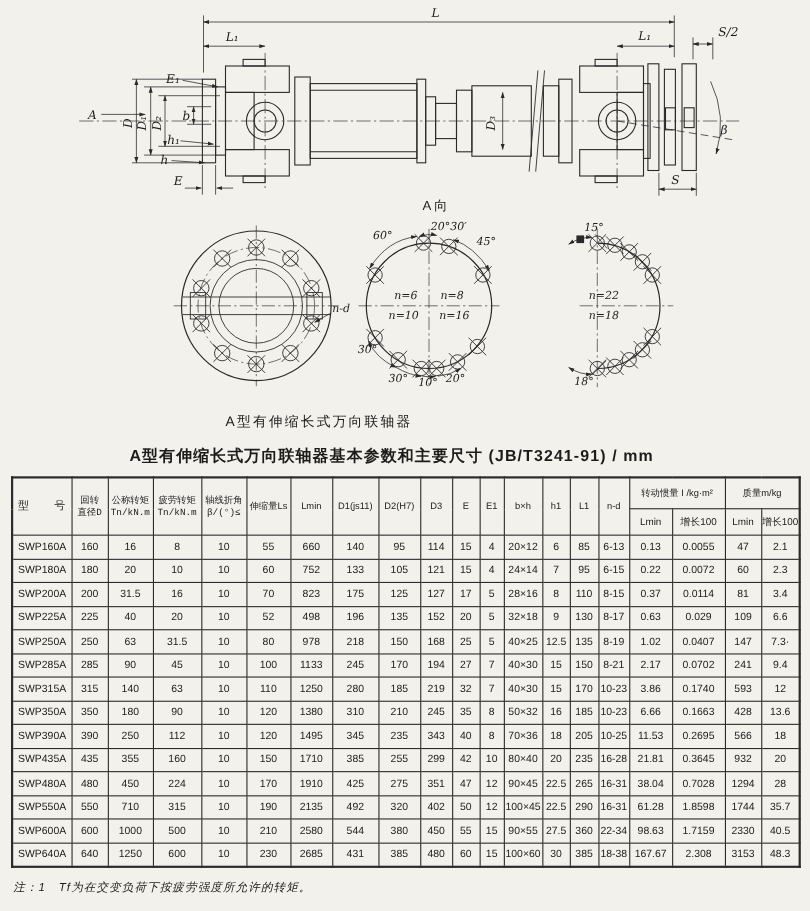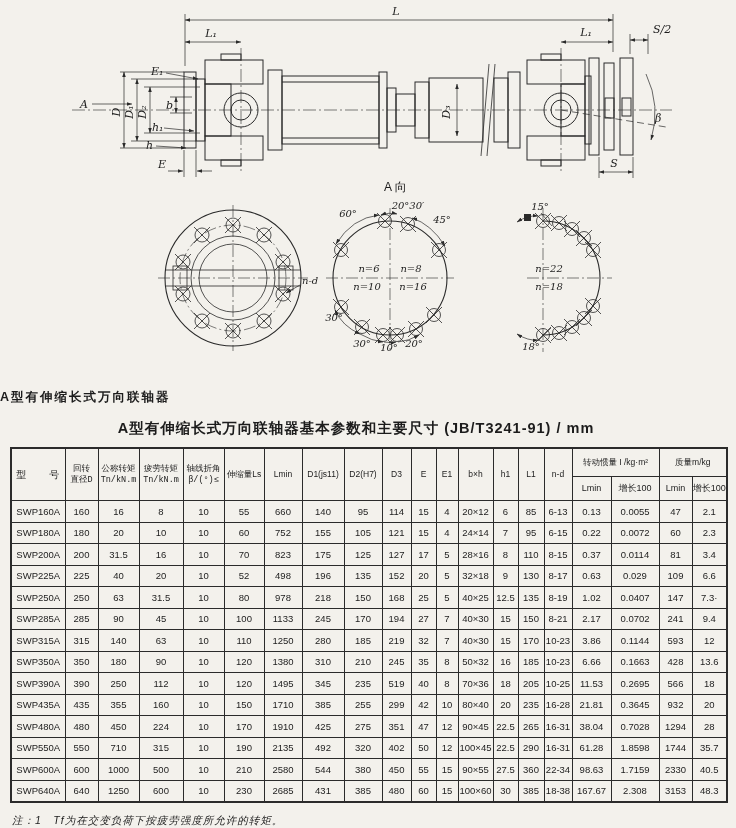--- a/index.html
+++ b/index.html
@@ -8,21 +8,21 @@
     background:#f3f1ec;
     font-family:"Liberation Sans",sans-serif;
     color:#1c1c1c;
     position:relative;
   }
   svg{display:block;}
   .lineart{stroke:#2a2a2a;fill:none;}
   .dimtxt{font-family:"DejaVu Serif",serif;font-style:italic;font-size:11px;fill:#1c1c1c;}
   .angtxt{font-family:"DejaVu Serif",serif;font-style:italic;font-size:10px;fill:#1c1c1c;}
   .cjk{font-family:"Liberation Sans",sans-serif;font-style:normal;font-size:12px;fill:#1c1c1c;}
-  .caption{width:580px;margin-top:27px;font-size:12.5px;font-weight:bold;letter-spacing:2px;}
+  .caption{width:580px;text-align:center;margin-top:13px;font-size:12.5px;font-weight:normal;letter-spacing:2px;}
   .tbl-title{width:712px;text-align:center;margin-top:13px;font-size:14.5px;font-weight:bold;letter-spacing:1px;}
   table{border-collapse:collapse;table-layout:fixed;width:716px;margin:9px 10px 0 10px;
         border:2px solid #2b2b2b;}
   th,td{border:1px solid #2b2b2b;text-align:center;vertical-align:middle;padding:0;overflow:hidden;
         font-weight:normal;}
   thead th{font-size:8.5px;line-height:1.2;}
   thead tr.r1 th{height:27px;}
   thead tr.r2 th{height:23px;font-size:9px;}
   th.two{white-space:pre-line;font-family:Liberation Mono, monospace;}
   th.model{font-size:10px;letter-spacing:1px;}
@@ -454,21 +454,21 @@
         <td>2.1</td>
       </tr>
       <tr>
         <td>SWP180A</td>
         <td>180</td>
         <td>20</td>
         <td>10</td>
         <td>10</td>
         <td>60</td>
         <td>752</td>
-        <td>155</td>
+        <td>133</td>
         <td>105</td>
         <td>121</td>
         <td>15</td>
         <td>4</td>
         <td>24×14</td>
         <td>7</td>
         <td>95</td>
         <td>6-15</td>
         <td>0.22</td>
         <td>0.0072</td>
@@ -574,21 +574,21 @@
         <td>280</td>
         <td>185</td>
         <td>219</td>
         <td>32</td>
         <td>7</td>
         <td>40×30</td>
         <td>15</td>
         <td>170</td>
         <td>10-23</td>
         <td>3.86</td>
-        <td>0.1144</td>
+        <td>0.1740</td>
         <td>593</td>
         <td>12</td>
       </tr>
       <tr>
         <td>SWP350A</td>
         <td>350</td>
         <td>180</td>
         <td>90</td>
         <td>10</td>
         <td>120</td>
@@ -610,21 +610,21 @@
       <tr>
         <td>SWP390A</td>
         <td>390</td>
         <td>250</td>
         <td>112</td>
         <td>10</td>
         <td>120</td>
         <td>1495</td>
         <td>345</td>
         <td>235</td>
-        <td>519</td>
+        <td>343</td>
         <td>40</td>
         <td>8</td>
         <td>70×36</td>
         <td>18</td>
         <td>205</td>
         <td>10-25</td>
         <td>11.53</td>
         <td>0.2695</td>
         <td>566</td>
         <td>18</td>

